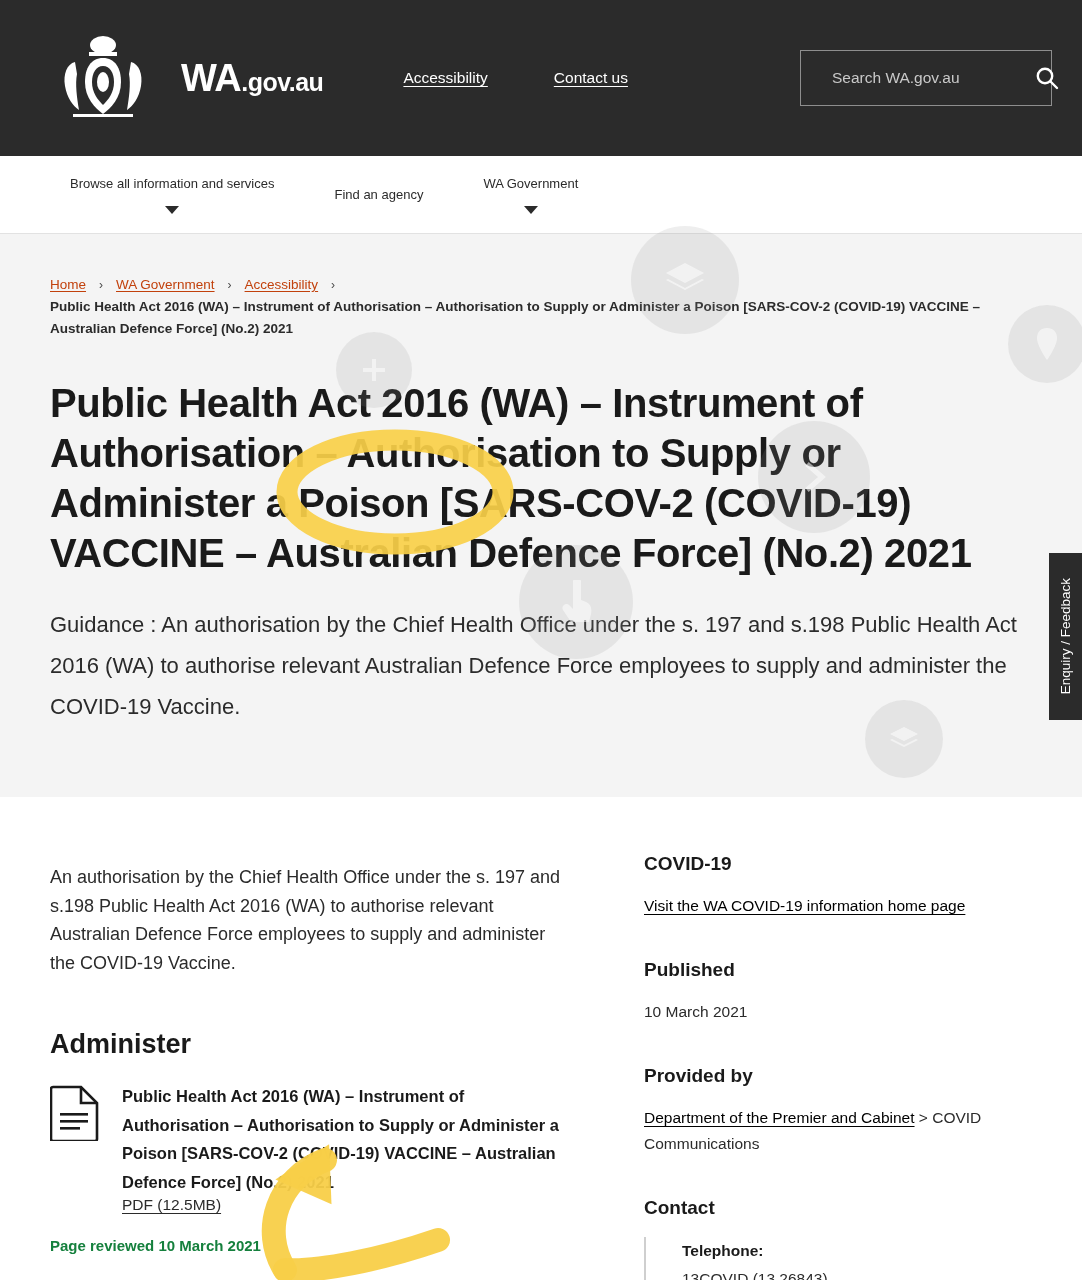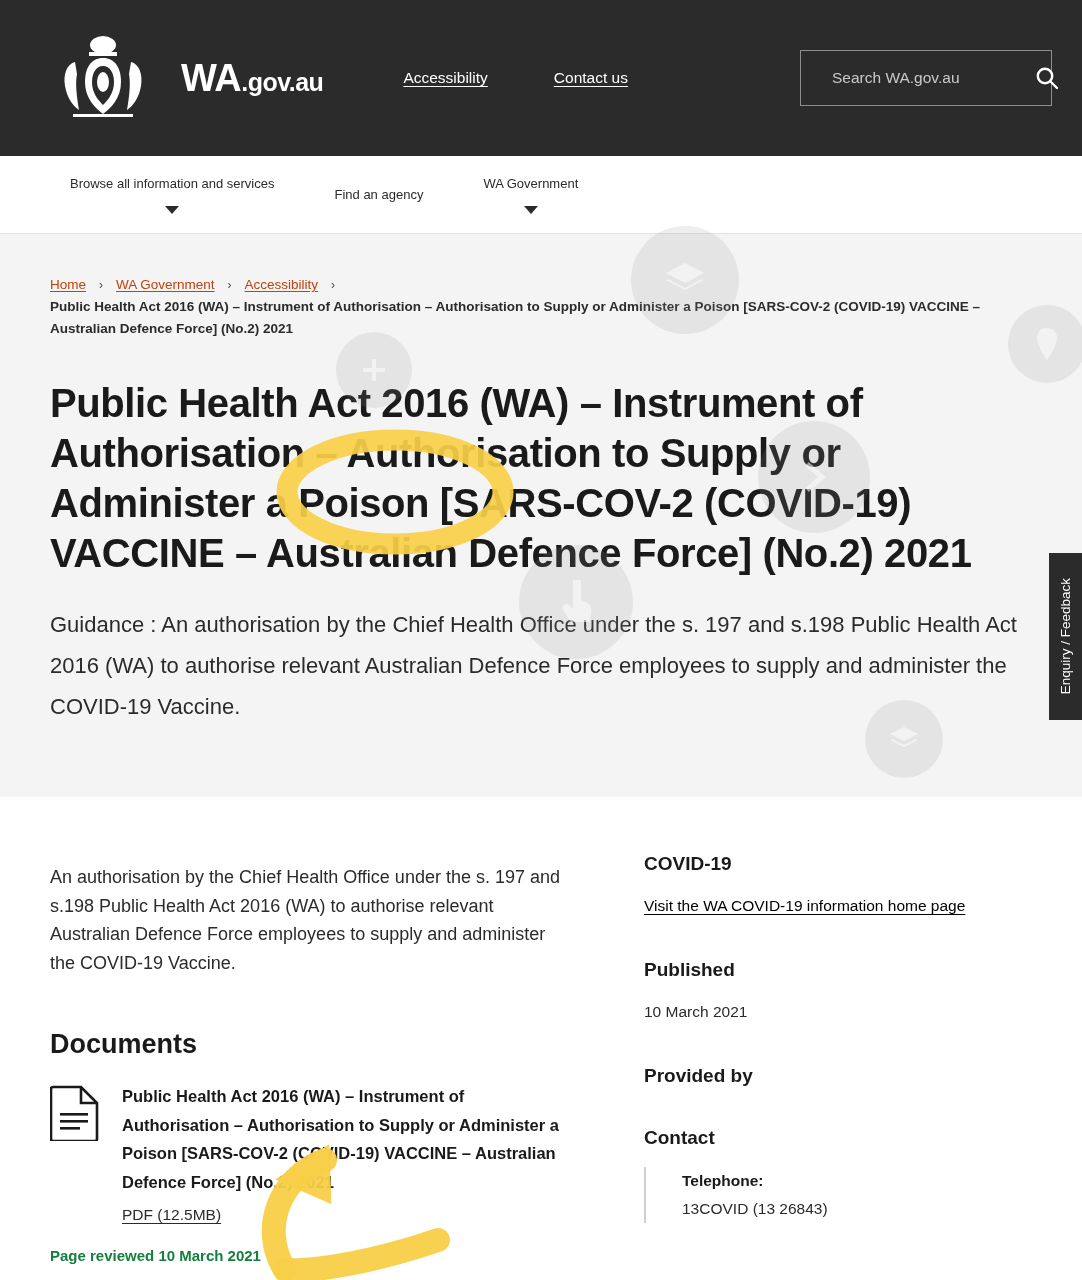--- a/index.html
+++ b/index.html
@@ -151,21 +151,20 @@
   .doc-icon { flex: 0 0 auto; margin-top: 3px; }
   .doc-info { flex: 1; }
   .doc-title {
     font-size: 16.5px;
     line-height: 28.5px;
     font-weight: bold;
     color: #1a1a1a;
   }
   .doc-meta {
     display: inline-block;
-    margin-top: 10px;
     font-size: 15.5px;
     color: #2b2b2b;
     text-decoration: underline;
     text-underline-offset: 3px;
     cursor: pointer;
   }
   .page-reviewed {
     margin-top: 23px;
     font-size: 15px;
     font-weight: bold;
@@ -296,21 +295,21 @@
     </div>
 
     <h1 class="hero-title">Public Health Act 2016 (WA) – Instrument of Authorisation – Authorisation to Supply or Administer a Poison [SARS-COV-2 (COVID-19) VACCINE – Australian Defence Force] (No.2) 2021</h1>
     <p class="hero-sub">Guidance : An authorisation by the Chief Health Office under the s. 197 and s.198 Public Health Act 2016 (WA) to authorise relevant Australian Defence Force employees to supply and administer the COVID-19 Vaccine.</p>
   </div>
 
   <div class="content">
     <div class="col-left">
       <p class="body-text">An authorisation by the Chief Health Office under the s. 197 and s.198 Public Health Act 2016 (WA) to authorise relevant Australian Defence Force employees to supply and administer the COVID-19 Vaccine.</p>
 
-      <h2 class="docs-heading">Documents</h2>
+      <h2 class="docs-heading">Administer</h2>
 
       <div class="doc-row">
         <div class="doc-icon">
           <svg width="50" height="56" viewBox="0 0 50 56">
             <path d="M3 2 h28 l16 16 v36 a2 2 0 0 1 -2 2 H3 a2 2 0 0 1 -2 -2 V4 a2 2 0 0 1 2 -2 z" fill="#ffffff" stroke="#1a1a1a" stroke-width="2.6"></path>
             <path d="M31 2 v16 h16" fill="none" stroke="#1a1a1a" stroke-width="2.6"></path>
             <rect x="10" y="28" width="28" height="2.6" fill="#1a1a1a"></rect>
             <rect x="10" y="35" width="28" height="2.6" fill="#1a1a1a"></rect>
             <rect x="10" y="42" width="20" height="2.6" fill="#1a1a1a"></rect>
           </svg>
@@ -330,20 +329,21 @@
         <a class="side-link">Visit the WA COVID-19 information home page</a>
       </div>
 
       <div class="side-block">
         <div class="side-heading">Published</div>
         <div class="side-text">10 March 2021</div>
       </div>
 
       <div class="side-block">
         <div class="side-heading">Provided by</div>
+        <div class="side-text"><a class="side-link">Department of the Premier and Cabinet</a><span> &gt; COVID Communications</span></div>
       </div>
 
       <div class="side-block">
         <div class="side-heading">Contact</div>
         <div class="contact-box">
           <div class="contact-label">Telephone:</div>
           <div class="contact-value">13COVID (13 26843)</div>
         </div>
       </div>
     </div>

